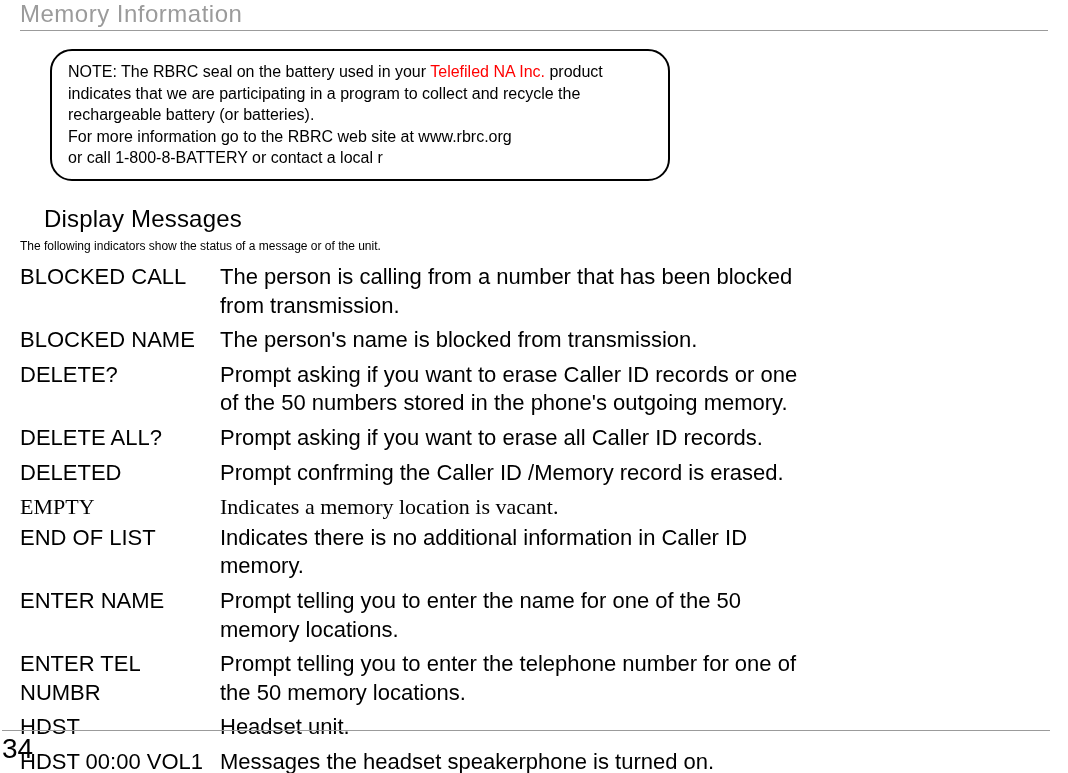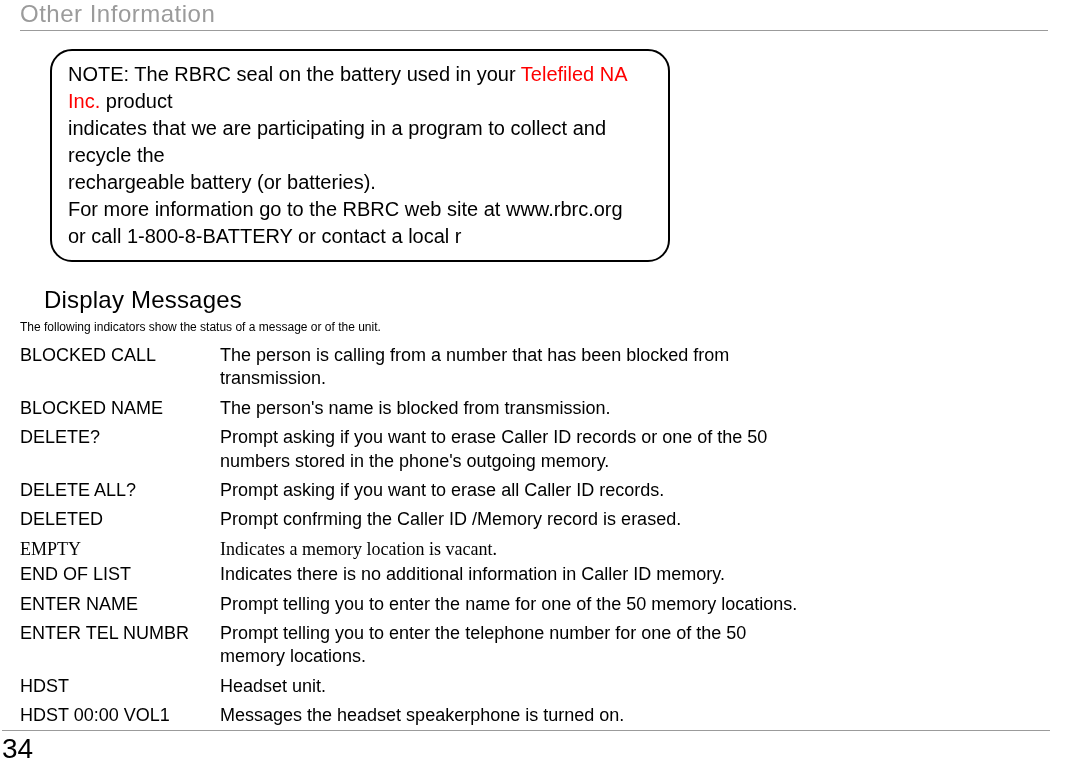--- a/index.html
+++ b/index.html
@@ -26,21 +26,21 @@
     letter-spacing: 0.5px;
   }
   .note-box {
     border: 2px solid #000;
     border-radius: 22px;
     padding: 10px 16px 10px 16px;
     width: 620px;
     margin-left: 30px;
     margin-bottom: 24px;
     position: relative;
-    font-size: 20px;
+    font-size: 16px;
     line-height: 1.35;
   }
   .note-red {
     color: #ff0000;
   }
   .subheading {
     font-size: 24px;
     font-weight: normal;
     margin-bottom: 6px;
     letter-spacing: 0.2px;
@@ -49,21 +49,21 @@
   .intro {
     font-size: 12px;
     margin-bottom: 10px;
   }
   .msg-table {
     width: 100%;
   }
   .msg-row {
     display: flex;
     margin-bottom: 6px;
-    font-size: 18px;
+    font-size: 22px;
     line-height: 1.3;
   }
   .msg-term {
     width: 200px;
     flex-shrink: 0;
   }
   .msg-desc {
     max-width: 580px;
   }
   .page-num {
@@ -73,21 +73,21 @@
     font-size: 28px;
     border-top: 1px solid #9b9b9b;
     width: 1048px;
     padding-top: 2px;
     padding-left: 0;
   }
 </style>
 </head>
 <body>
 
-<div class="section-header">Other Information</div>
+<div class="section-header">Memory Information</div>
 
 <div class="note-box">
   <div>
     <span>NOTE: The RBRC seal on the battery used in your </span><span class="note-red">Telefiled NA Inc.</span><span> product</span>
   </div>
   <div>indicates that we are participating in a program to collect and recycle the</div>
   <div>rechargeable battery (or batteries).</div>
   <div>For more information go to the RBRC web site at www.rbrc.org</div>
   <div>or call 1-800-8-BATTERY or contact a local r</div>
 </div>

